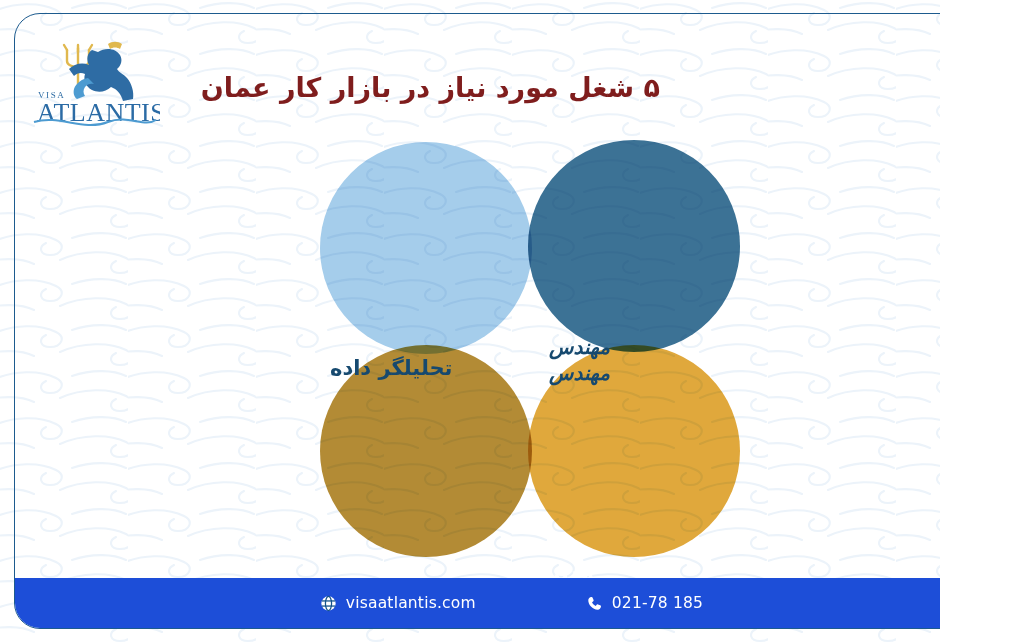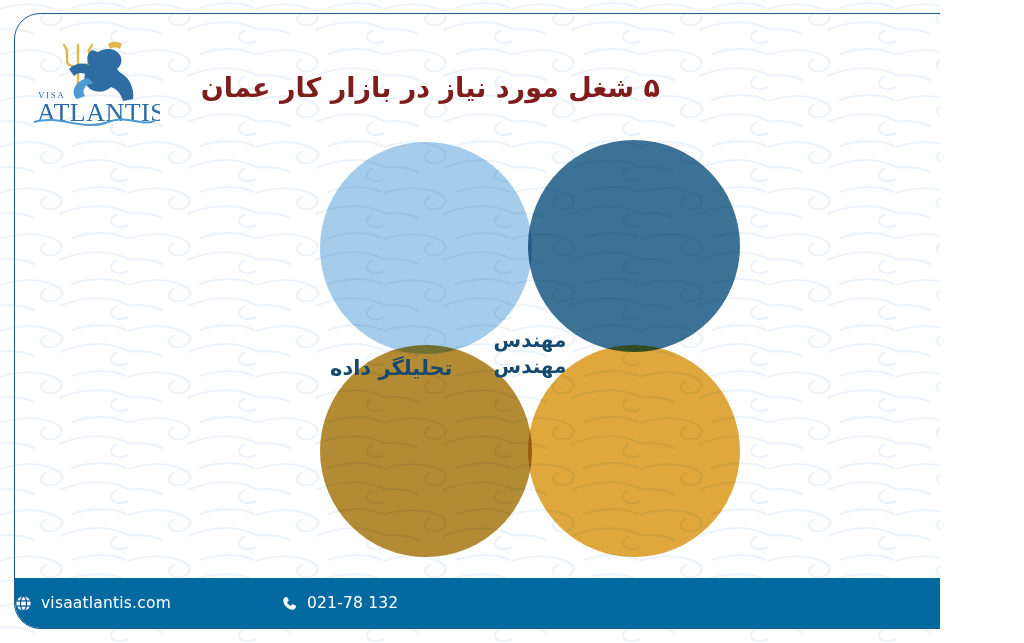--- a/index.html
+++ b/index.html
@@ -104,44 +104,46 @@
     white-space: nowrap;
   }
   .lbl-tl { left: 10px;  top: 215px; width: 190px; color: #16496f; }
   .lbl-tr { left: 228px; top: 215px; width: 176px; color: #ffffff; }
   .lbl-bl { left: 10px;  top: 437px; width: 190px; color: #ffffff; }
   .lbl-br { left: 228px; top: 420px; width: 176px; color: #ffffff; }
 
   .center-label {
     position: absolute;
     left: 130px;
-    top: 187px;
+    top: 194px;
     width: 160px;
-    text-align: center;
+    text-align: right;
     direction: rtl;
     font-weight: bold;
     font-size: 20px;
     line-height: 1.3;
     color: #16496f;
     pointer-events: none;
     z-index: 5;
+    font-style: italic;
   }
 
   
   .footer {
     position: absolute;
     left: 15px;
     top: 578px;
     width: 993px;
     height: 50px;
-    background: #0369a1;
+    background: #1d4ed8;
     border-bottom-left-radius: 25px;
     border-bottom-right-radius: 25px;
     display: flex;
     align-items: center;
+    justify-content: center;
     gap: 110px;
   }
   .footer-item {
     display: flex;
     align-items: center;
     gap: 9px;
     color: #ffffff;
     font-size: 15.5px;
     letter-spacing: 0.2px;
   }
@@ -227,17 +229,17 @@
         </svg>
       </span>
       <span>visaatlantis.com</span>
     </div>
     <div class="footer-item">
       <span>
         <svg width="17" height="17" viewBox="0 0 20 20" xmlns="http://www.w3.org/2000/svg">
           <path d="M6.2 2.4 C7.1 2.2 7.6 2.6 7.9 3.4 L8.9 5.9 C9.2 6.7 9 7.2 8.3 7.7 L7.1 8.5 C7.9 10.4 9.6 12.1 11.5 12.9 L12.3 11.7 C12.8 11 13.3 10.8 14.1 11.1 L16.6 12.1 C17.4 12.4 17.8 12.9 17.6 13.8 C17.3 15.6 15.8 17.2 14 17.3 C8.2 17.6 2.4 11.8 2.7 6 C2.8 4.2 4.4 2.7 6.2 2.4 Z" fill="#ffffff"></path>
         </svg>
       </span>
-      <span>021-78 132</span>
+      <span>021-78 185</span>
     </div>
   </div>
 
 </div>
 
 </body></html>

